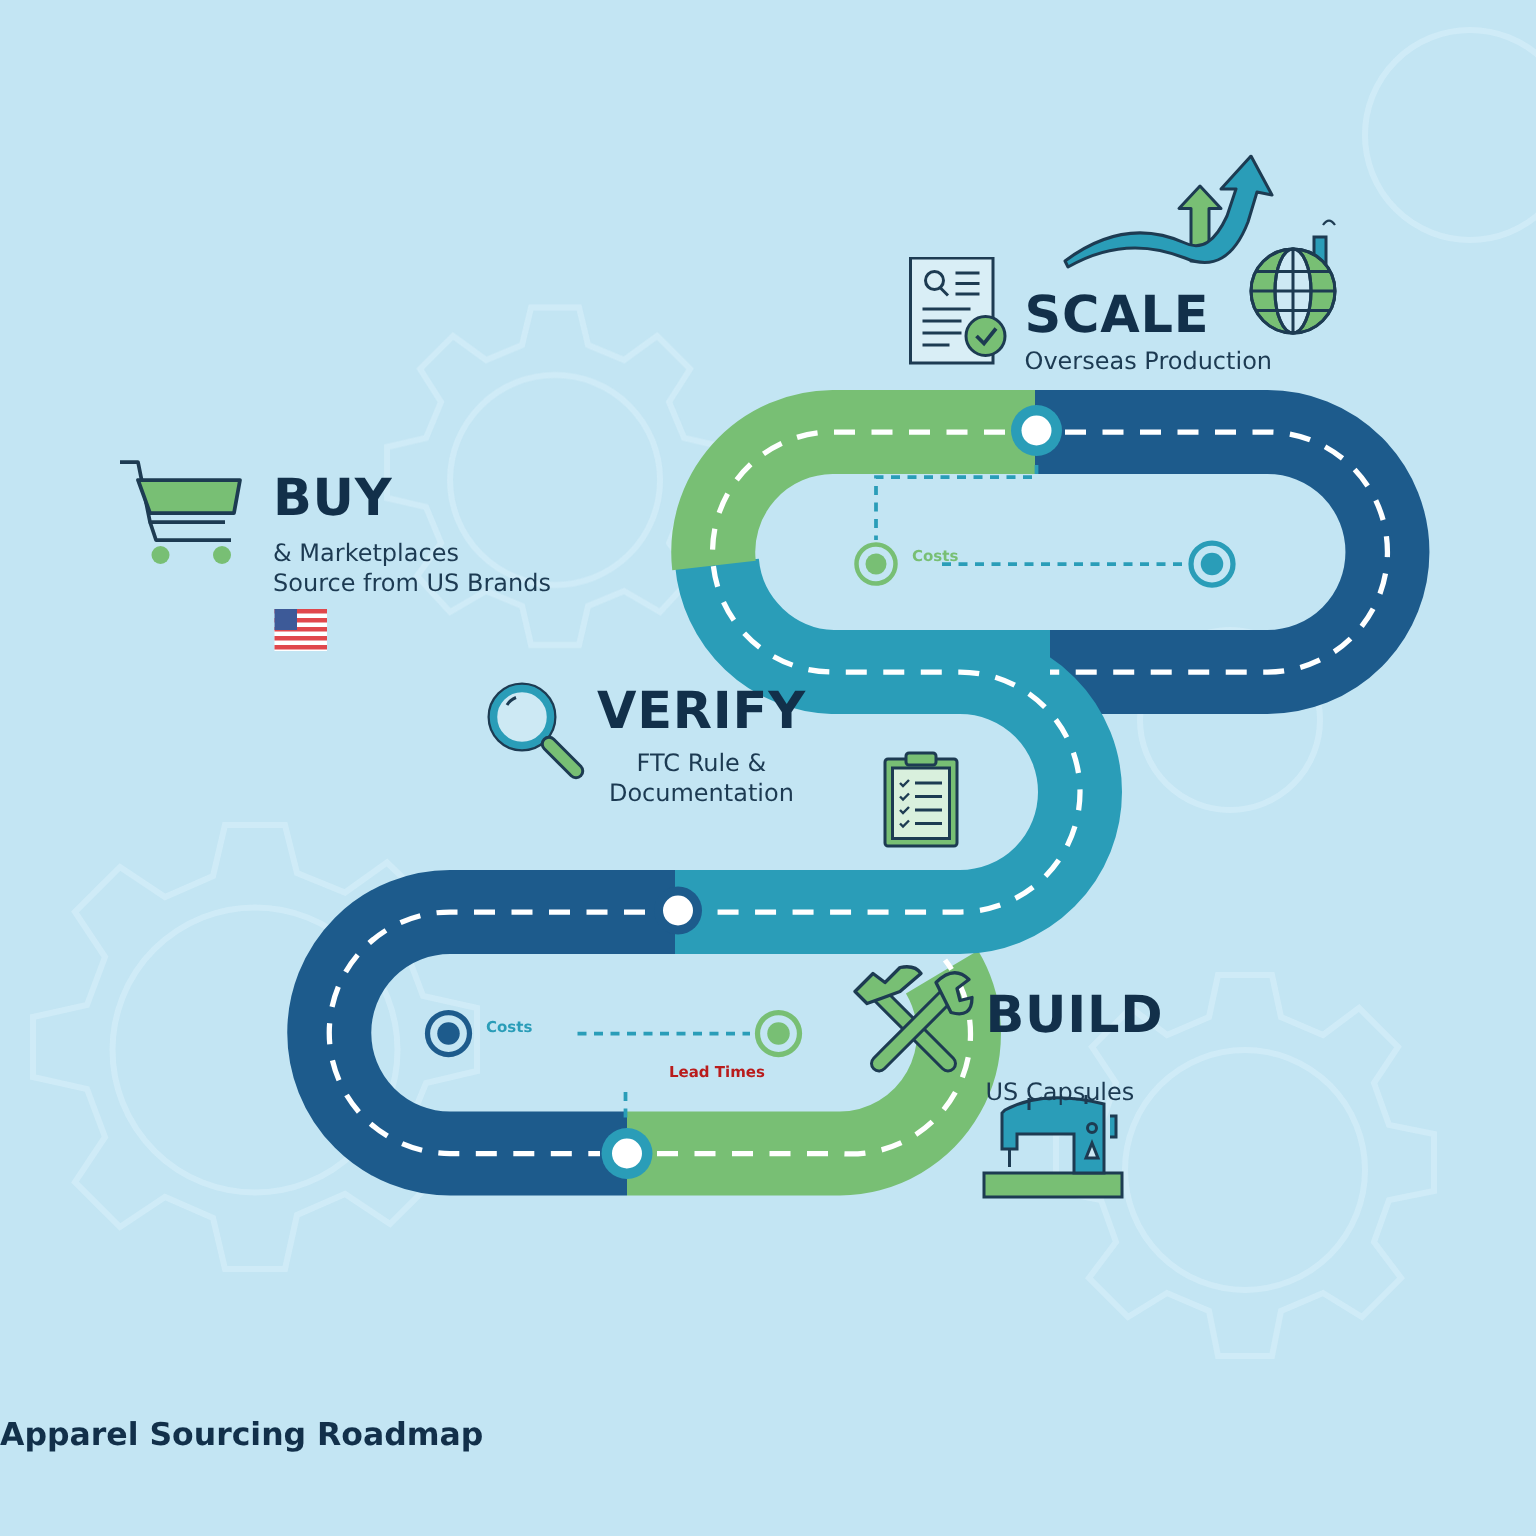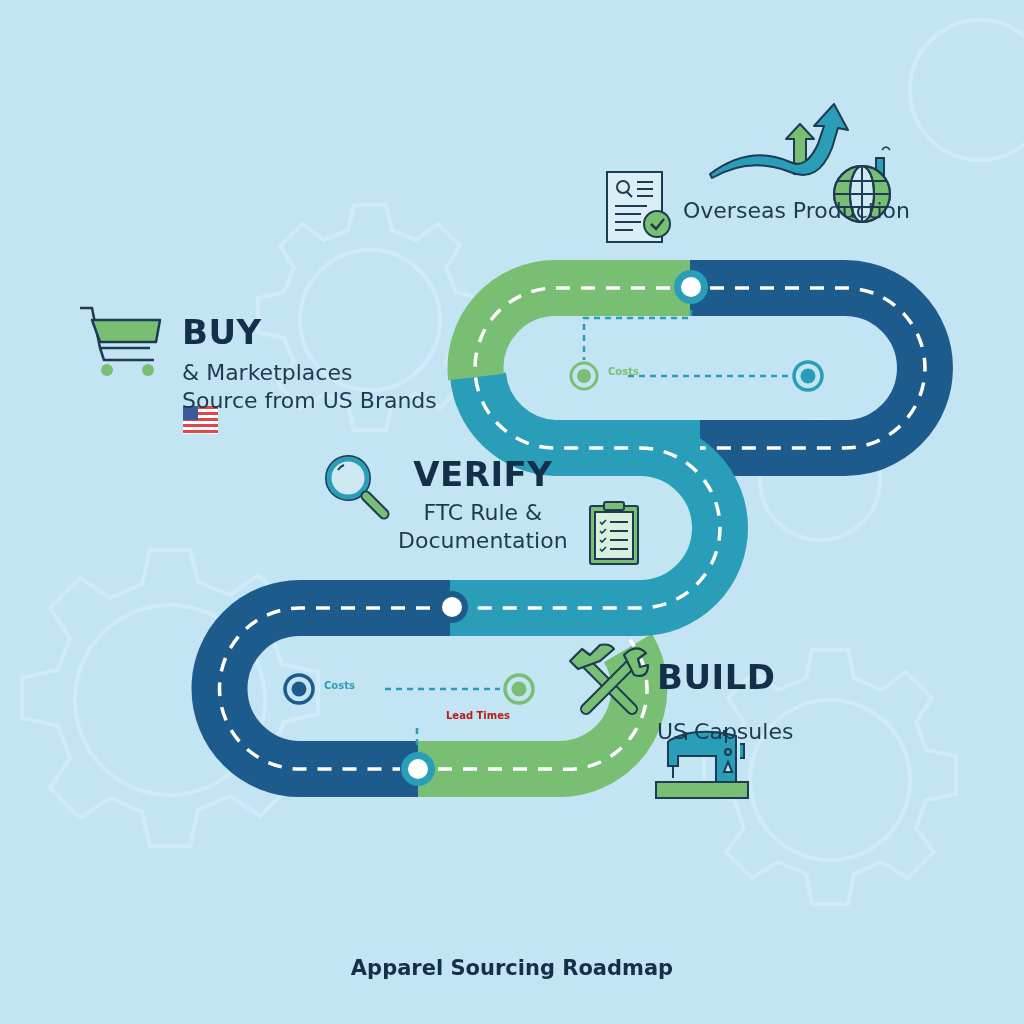--- a/index.html
+++ b/index.html
@@ -1,22 +1,22 @@
 <!DOCTYPE html>
 <html><head>
 <meta charset="utf-8">
 <style>
   html, body { margin: 0; padding: 0; }
   body { width: 1024px; height: 1024px; background: #c3e5f3; position: relative; overflow: hidden; font-family: "DejaVu Sans", sans-serif; }
   #canvas { position: absolute; left: 0; top: 0; width: 1024px; height: 1024px; }
   .label { position: absolute; color: #12304a; }
   .stage-title { font-weight: bold; font-size: 34px; letter-spacing: 0.5px; line-height: 1; }
-  .stage-sub { font-size: 22px; color: #1c3a52; line-height: 1.25; }
+  .stage-sub { font-size: 16px; color: #1c3a52; line-height: 1.25; }
   .marker-label { position: absolute; font-weight: bold; font-size: 10px; }
-  .footer { position: absolute; left: 0; width: 1024px; top: 944px; text-align: center; font-weight: bold; font-size: 21px; color: #12304a; margin-top: 12px; }
+  .footer { position: absolute; left: 0; width: 1024px; top: 944px; text-align: left; font-weight: bold; font-size: 21px; color: #12304a; }
 </style>
 </head>
 <body>
 
 <svg id="canvas" viewBox="0 0 1024 1024" xmlns="http://www.w3.org/2000/svg">
 
   <g fill="none" stroke="#d3edf8" stroke-width="4" opacity="0.8">
     <g transform="translate(170,700)">
       <circle r="95"></circle>
       <path d="M-20,-150 L20,-150 L28,-118 L60,-105 L88,-125 L118,-96 L100,-68 L112,-36 L148,-28 L148,14 L114,22 L100,56 L120,86 L90,116 L60,96 L28,110 L20,146 L-20,146 L-28,112 L-60,98 L-90,118 L-120,88 L-100,58 L-112,26 L-148,18 L-148,-22 L-112,-30 L-100,-62 L-120,-92 L-90,-122 L-60,-102 L-28,-116 Z"></path>
@@ -191,20 +191,21 @@
 </div>
 
 <div class="label" style="left:657px; top:660px;">
   <div class="stage-title">BUILD</div>
   <div class="stage-sub" style="margin-top:24px;">
     <div>US Capsules</div>
   </div>
 </div>
 
 <div class="label" style="left:683px; top:193px;">
+  <div class="stage-title">SCALE</div>
   <div class="stage-sub" style="margin-top:4px;">
     <div>Overseas Production</div>
   </div>
 </div>
 
 <div class="marker-label" style="left:608px; top:366px; color:#78bf74;">Costs</div>
 <div class="marker-label" style="left:324px; top:680px; color:#2a9db8;">Costs</div>
 <div class="marker-label" style="left:446px; top:710px; color:#b91c1c;">Lead Times</div>
 
 <div class="footer">Apparel Sourcing Roadmap</div>

